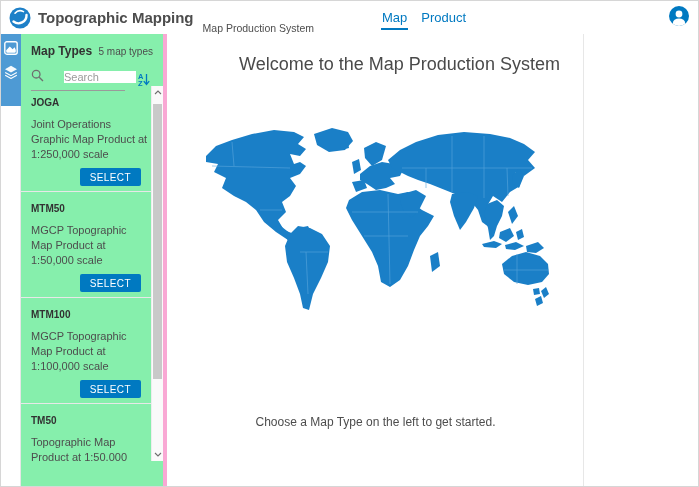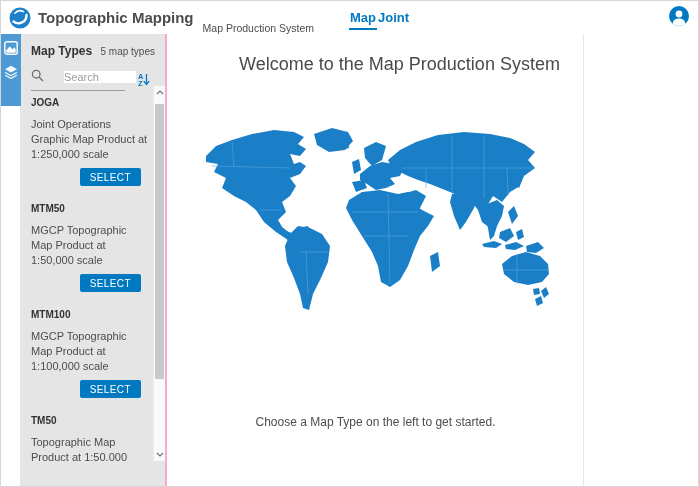--- a/index.html
+++ b/index.html
@@ -5,32 +5,32 @@
   * { box-sizing: border-box; margin: 0; padding: 0; }
   html,body { background:#fff; }
   body { font-family: "Liberation Sans", sans-serif; }
   .app { position:relative; width:699px; height:487px; background:#fff; border:1px solid #d6d6d6; overflow:hidden; }
 
   
   header { position:absolute; top:0; left:0; width:100%; height:33px; background:#fff; display:flex; align-items:center; padding-left:8px; }
   .logo { width:22px; height:22px; display:inline-flex; }
   .title { font-size:15px; font-weight:700; color:#4d4d4d; margin-left:7px; white-space:nowrap; }
   .subtitle { font-size:10.5px; color:#4d4d4d; margin-left:9px; padding-top:3px; white-space:nowrap;margin-top:17px; }
-  .tabs { position:absolute; left:348px; top:5px; height:24px; display:flex; gap:0;font-weight:bold; }
+  .tabs { position:absolute; left:380px; top:5px; height:24px; display:flex; gap:12px; }
   .tab { font-size:13px; color:var(--accent,#0079c1); display:flex; align-items:center; border-bottom:2px solid transparent; padding:0 1px; cursor:pointer; text-decoration:none; }
   .tab.active { border-bottom-color:var(--accent,#0079c1); }
   .avatar { position:absolute; right:9px; top:5px; width:20px; height:20px; cursor:pointer; }
 
   
   .rail { position:absolute; left:0; top:33px; width:20px; height:454px; background:#fff; border-right:1px solid #e6e6e6; }
   .rail-active { width:20px; height:72px; background:var(--rail-bg,#4e9ad4); display:flex; flex-direction:column; align-items:center; padding-top:7px; gap:10px; }
   .rail-icon { width:14px; height:14px; display:inline-flex; cursor:pointer; }
 
   
-  .sidebar { position:absolute; left:20px; top:33px; width:146px; height:454px; background:#e5e5e5; border-right:2px solid #f9a8d4; }
+  .sidebar { position:absolute; left:20px; top:33px; width:146px; height:454px; background:#86efac; border-right:4px solid #f9a8d4; }
   .side-head { display:flex; justify-content:space-between; align-items:baseline; padding:10px 10px 3px 10px; }
   .side-title { font-size:12px; font-weight:700; color:#323232; }
   .side-count { font-size:10px; color:#4d4d4d; }
   .search-row { display:flex; align-items:center; margin:7px 8px 0 10px; }
   .search-box { display:flex; align-items:center; width:94px; border-bottom:1px solid #9a9a9a; padding-bottom:4px; }
   .search-box svg { flex:0 0 auto; }
   .search-box input { border:none; outline:none; width:72px; font-size:11px; color:#333; margin-left:20px; font-family:"Liberation Sans",sans-serif; }
   .search-box input::placeholder { color:#9b9b9b; }
   .sort { display:flex; align-items:center; margin-left:13px; cursor:pointer; color:var(--accent,#0079c1); }
   .sort .az { display:flex; flex-direction:column; }
@@ -65,21 +65,21 @@
       <svg width="22" height="22" viewBox="0 0 22 22">
         <circle cx="11" cy="11" r="10.5" fill="#1e80c8"></circle>
         <path d="M4.5,14.5 A8,8 0 0 0 17.5,8" stroke="#fff" stroke-width="2.4" fill="none" stroke-linecap="round"></path>
         <path d="M6,6.2 A7,7 0 0 1 14.5,4.6" stroke="#fff" stroke-width="1.6" fill="none" stroke-linecap="round"></path>
       </svg>
     </span>
     <span class="title">Topographic Mapping</span>
     <span class="subtitle">Map Production System</span>
     <nav class="tabs">
       <a class="tab active">Map</a>
-      <a class="tab">Joint</a>
+      <a class="tab">Product</a>
     </nav>
     <span class="avatar">
       <svg width="20" height="20" viewBox="0 0 20 20">
         <clipPath id="avclip">
             <circle cx="10" cy="10" r="10"></circle>
           </clipPath>
         <circle cx="10" cy="10" r="10" fill="var(--accent,#0079c1)"></circle>
         <g clip-path="url(#avclip)">
           <circle cx="10" cy="8" r="3.4" fill="#fff"></circle>
           <ellipse cx="10" cy="17.4" rx="6.2" ry="5" fill="#fff"></ellipse>

